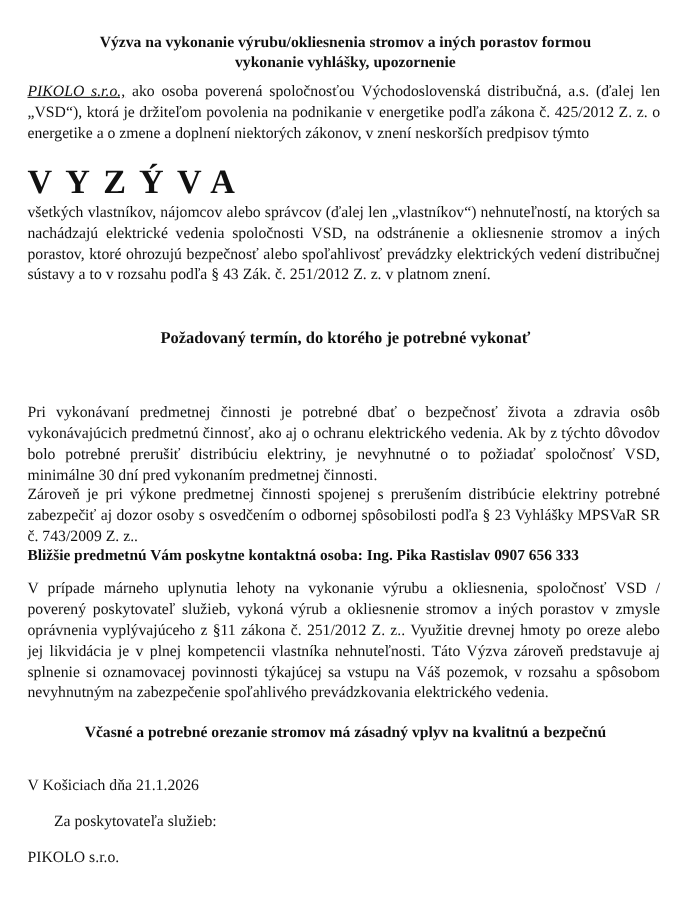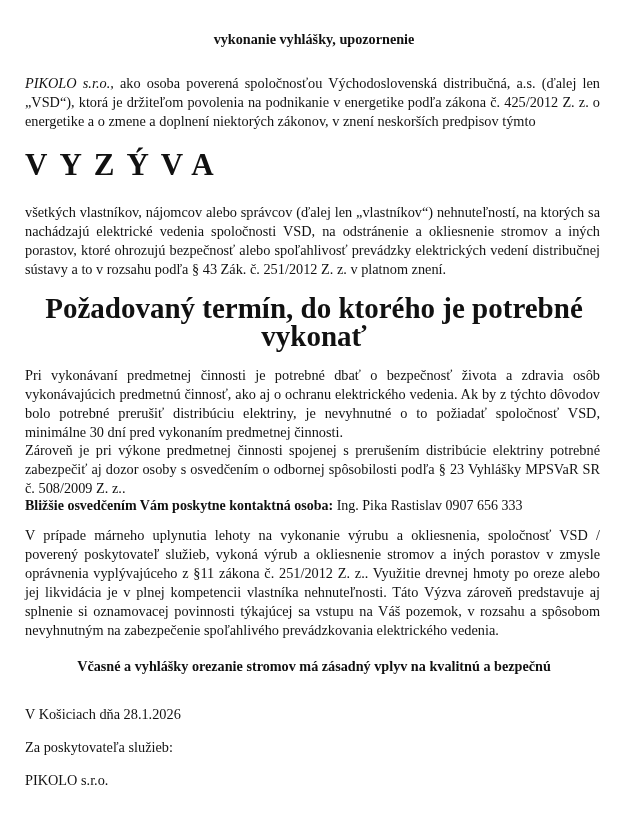--- a/index.html
+++ b/index.html
@@ -13,78 +13,79 @@
   .title {
     position: absolute; left: 0; width: 578px; top: 30px;
     text-align: center; font-weight: bold; font-size: 14.2px; line-height: 18px;
     font-family: "Liberation Serif", serif;
   }
   .para {
     position: absolute; left: 0; width: 575px;
     font-size: 14.3px; line-height: 19px; text-align: justify;
   }
   .intro { top: 74px; }
-  .intro .company { font-style: italic; }
+  .intro .company { font-style: italic; text-decoration: underline; }
   .vyzyva {
     position: absolute; left: 0; width: 578px; top: 145px;
     font-weight: bold; font-size: 31px; letter-spacing: 12px;
     line-height: 40px;
   }
-  .owners { top: 203px; }
+  .owners { top: 184px; }
   .deadline {
     position: absolute; left: 0; width: 578px; top: 294px;
-    text-align: center; font-weight: bold; font-size: 29px; line-height: 28px;
+    text-align: center; font-weight: bold; font-size: 15px; line-height: 28px;
   }
   .safety { top: 366px; }
   .meanwhile { top: 441px; }
   .contact {
     position: absolute; left: 0; width: 578px; top: 496px;
     font-weight: bold; font-size: 14px; line-height: 19px;
   }
-  .contact .contact-person { font-weight: normal; }
+  .contact .contact-person { font-weight: bold; }
   .lapse { top: 526px; }
   .closing {
     position: absolute; left: 0; width: 578px; top: 657px;
     text-align: center; font-weight: bold; font-size: 14.2px; line-height: 19px;
   }
   .line {
     position: absolute; left: 0; font-size: 14.3px; line-height: 19px;
   }
   .place-date { top: 705px; }
-  .provider { top: 738px; }
+  .provider { top: 738px; margin-left: 24px; }
   .company-sign { top: 771px; }
 </style>
 </head>
 <body>
 
 <div class="page">
 
   <div class="title">
+    <div>Výzva na vykonanie výrubu/okliesnenia stromov a iných porastov  formou</div>
     <div>vykonanie vyhlášky, upozornenie</div>
   </div>
 
   <div class="para intro"><span class="company">PIKOLO s.r.o.,</span><span> ako osoba poverená spoločnosťou Východoslovenská distribučná, a.s. (ďalej len „VSD“), ktorá je držiteľom povolenia na podnikanie v energetike podľa zákona č. 425/2012 Z. z. o energetike a o zmene a doplnení niektorých zákonov, v znení neskorších predpisov týmto</span></div>
 
   <div class="vyzyva">VYZÝVA</div>
 
   <div class="para owners">všetkých vlastníkov, nájomcov alebo správcov (ďalej len „vlastníkov“) nehnuteľností, na ktorých sa nachádzajú elektrické vedenia spoločnosti VSD, na odstránenie a okliesnenie stromov a iných porastov, ktoré ohrozujú bezpečnosť alebo spoľahlivosť prevádzky elektrických vedení distribučnej sústavy a to v rozsahu podľa § 43 Zák. č. 251/2012 Z. z. v platnom znení.</div>
 
   <div class="deadline">
     <div>Požadovaný termín, do ktorého je potrebné vykonať</div>
   </div>
 
   <div class="para safety">Pri vykonávaní predmetnej činnosti je potrebné dbať o bezpečnosť života a zdravia osôb vykonávajúcich predmetnú činnosť, ako aj o ochranu elektrického vedenia. Ak by z týchto dôvodov bolo potrebné prerušiť distribúciu elektriny, je nevyhnutné o to požiadať spoločnosť VSD, minimálne 30 dní pred vykonaním predmetnej činnosti.</div>
 
-  <div class="para meanwhile">Zároveň je pri výkone predmetnej činnosti spojenej s prerušením distribúcie elektriny potrebné zabezpečiť aj dozor osoby s osvedčením o odbornej spôsobilosti podľa § 23 Vyhlášky MPSVaR SR č. 508/2009 Z. z..</div>
+  <div class="para meanwhile">Zároveň je pri výkone predmetnej činnosti spojenej s prerušením distribúcie elektriny potrebné zabezpečiť aj dozor osoby s osvedčením o odbornej spôsobilosti podľa § 23 Vyhlášky MPSVaR SR č. 743/2009 Z. z..</div>
 
-  <div class="contact"><span>Bližšie osvedčením Vám poskytne kontaktná osoba: </span><span class="contact-person">Ing. Pika Rastislav 0907 656 333</span></div>
+  <div class="contact"><span>Bližšie predmetnú Vám poskytne kontaktná osoba: </span><span class="contact-person">Ing. Pika Rastislav 0907 656 333</span></div>
 
   <div class="para lapse">V prípade márneho uplynutia lehoty na vykonanie výrubu a okliesnenia, spoločnosť VSD / poverený poskytovateľ služieb, vykoná výrub a okliesnenie stromov a iných porastov v zmysle oprávnenia vyplývajúceho z §11 zákona č. 251/2012 Z. z.. Využitie drevnej hmoty po oreze alebo jej likvidácia je v plnej kompetencii vlastníka nehnuteľnosti. Táto Výzva zároveň predstavuje aj splnenie si oznamovacej povinnosti týkajúcej sa vstupu na Váš pozemok, v rozsahu a spôsobom nevyhnutným na zabezpečenie spoľahlivého prevádzkovania elektrického vedenia.</div>
 
   <div class="closing">
-    <div>Včasné a vyhlášky orezanie stromov má zásadný vplyv na kvalitnú a bezpečnú</div>
+    <div>Včasné a potrebné orezanie stromov má zásadný vplyv na kvalitnú a bezpečnú</div>
   </div>
 
-  <div class="line place-date">V Košiciach dňa 28.1.2026</div>
+  <div class="line place-date">V Košiciach dňa 21.1.2026</div>
   <div class="line provider">Za poskytovateľa služieb:</div>
   <div class="line company-sign">PIKOLO s.r.o.</div>
 
 </div>
 
 </body></html>

